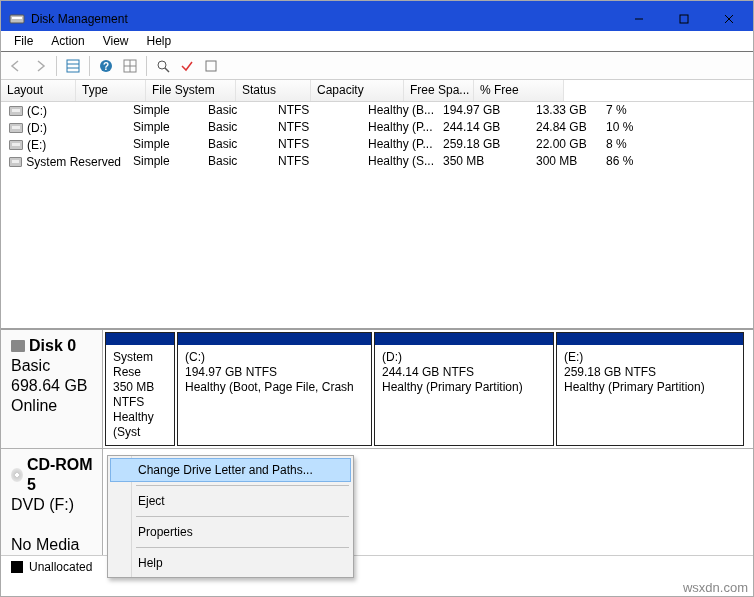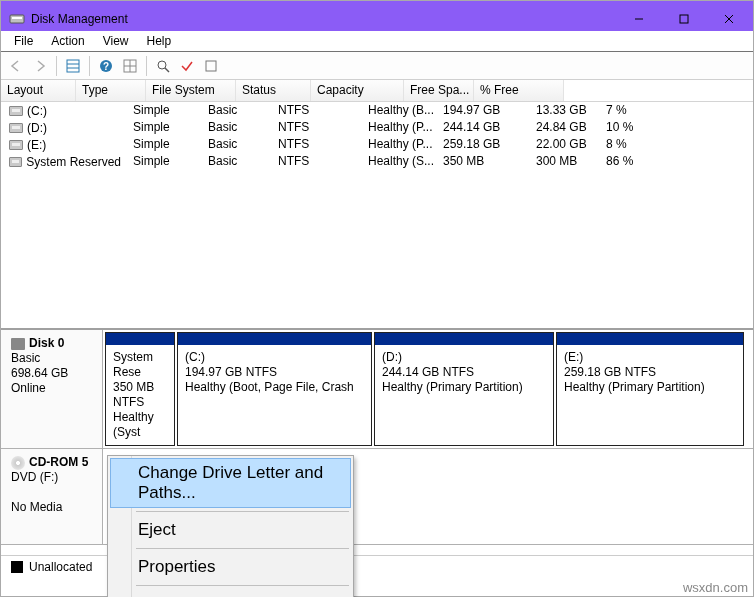--- a/index.html
+++ b/index.html
@@ -21,21 +21,21 @@
     display: flex;
     flex-direction: column;
     background: #fff;
   }
   
   .titlebar {
     height: 30px;
     display: flex;
     align-items: center;
     padding: 5px 2px 0 8px;
-    background: #8b5cf6;
+    background: #1d4ed8;
   }
   .titlebar .app-icon {
     width: 16px; height: 16px; margin-right: 6px;
     display: flex; align-items: center; justify-content: center;
   }
   .titlebar .title { flex: 1; font-size: 12px; }
   .win-btns { display: flex; }
   .win-btn {
     width: 45px; height: 28px;
     display: flex; align-items: center; justify-content: center;
@@ -127,21 +127,21 @@
     display: flex;
     border-bottom: 1px solid #b0b0b0;
     min-height: 96px;
     background: #fff;
   }
   .disk-label {
     width: 102px;
     padding: 6px 8px 6px 10px;
     border-right: 1px solid #b0b0b0;
     background: #fafafa;
-    font-size: 12px;
+    font-size: 16px;
     line-height: 1.25;
   }
   .disk-label .dtitle { font-weight: 600; display: flex; align-items: center; gap: 4px;}
   .disk-label .dtitle .disk-ico { width:14px;height:12px;background:#888;border-radius:1px;position:relative;}
   .disk-label .dtitle .cd-ico {
     width:14px;height:14px;border-radius:50%;
     background: radial-gradient(circle,#fff 20%,#ccc 22%,#eee 90%,#888 100%);
   }
   .disk-parts {
     flex: 1;
@@ -176,21 +176,21 @@
     top: 455px;
     width: 247px;
     background: #f2f2f2;
     border: 1px solid #a7a7a7;
     box-shadow: 2px 3px 4px rgba(0,0,0,.25);
     padding: 2px;
     z-index: 50;
   }
   .ctx-item {
     padding: 5px 22px 5px 28px;
-    font-size: 17px;
+    font-size: 12px;
     position: relative;
   }
   .ctx-item.hover {
     background: #bde0ff;
     border: 1px solid #7eb4ea;
     padding: 4px 21px 4px 27px;
   }
   .ctx-sep { height:1px; background:#c0c0c0; margin:3px 2px 3px 26px; }
   .ctx-gutter {
     position:absolute; left:0; top:0; bottom:0; width:24px;

